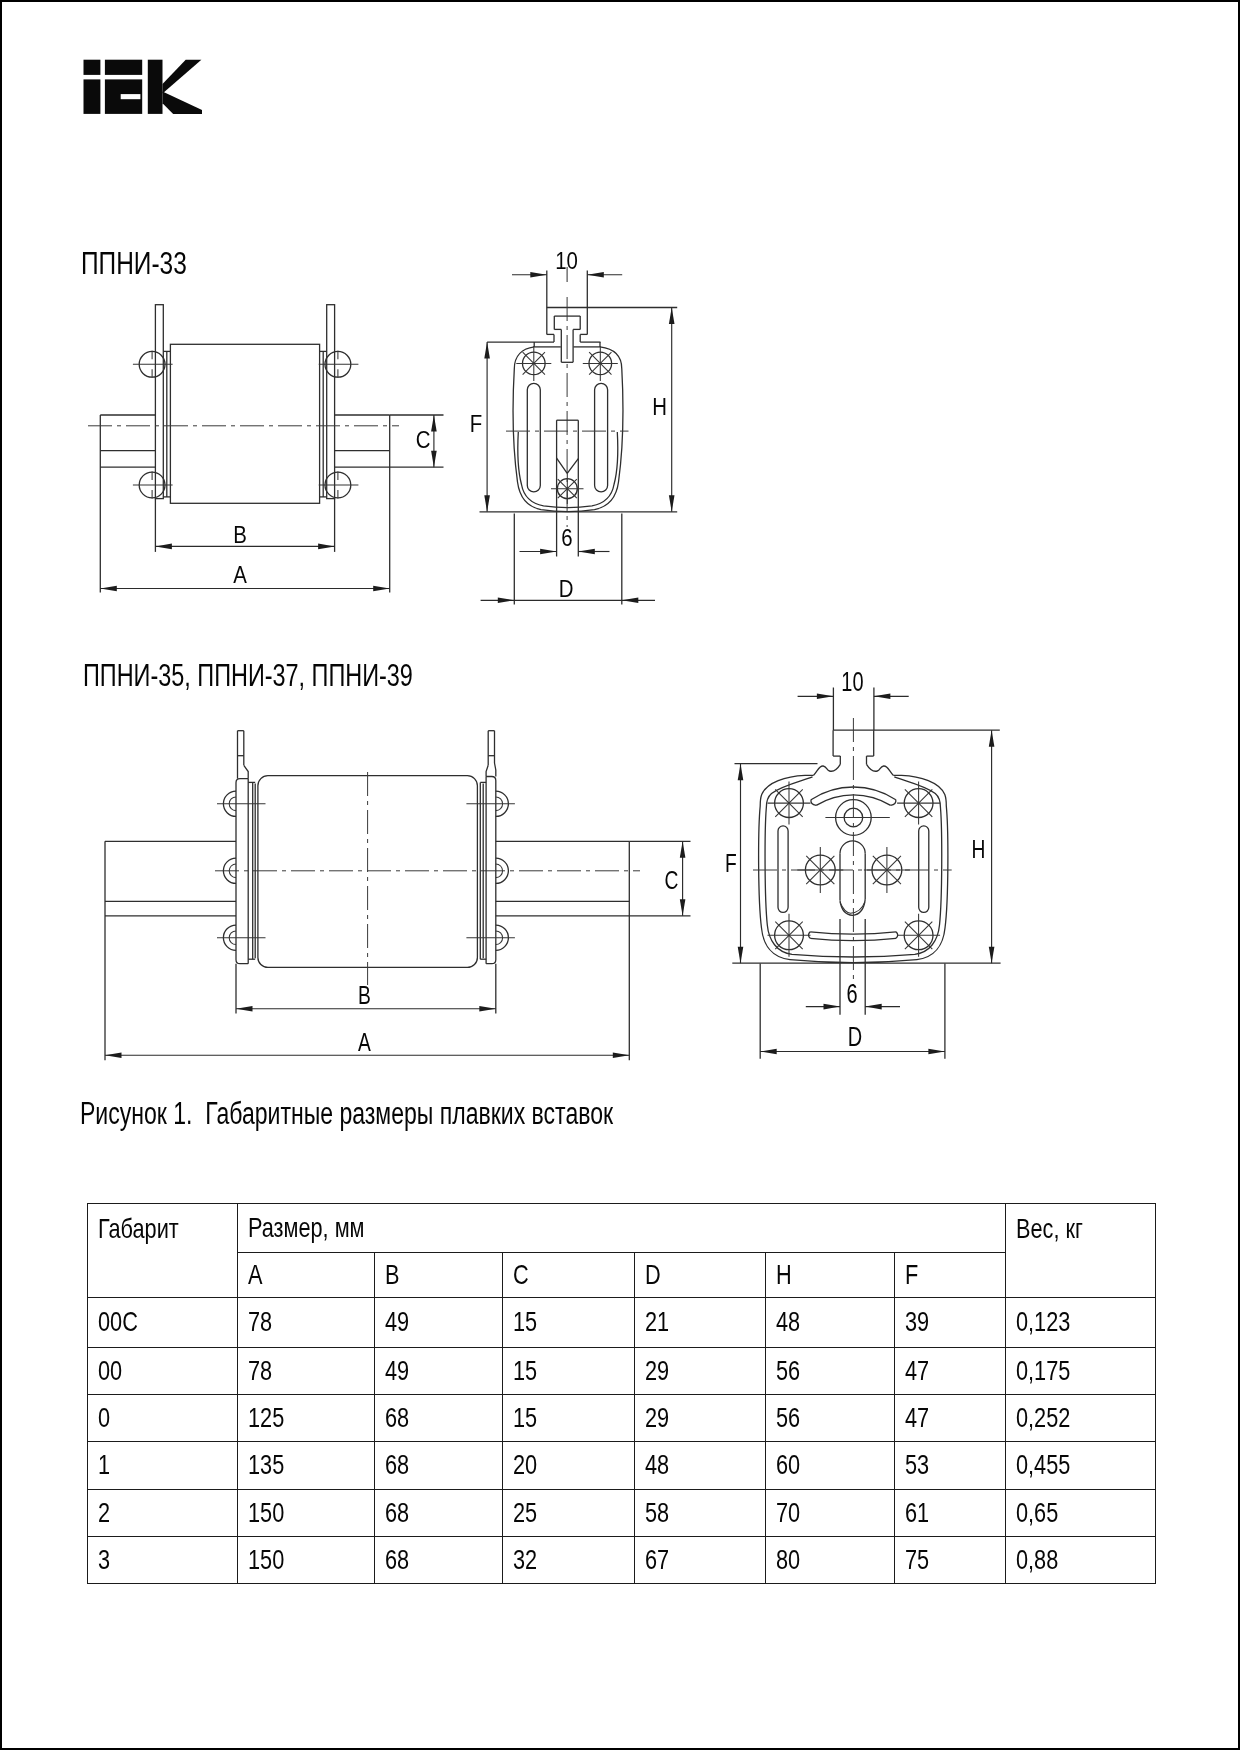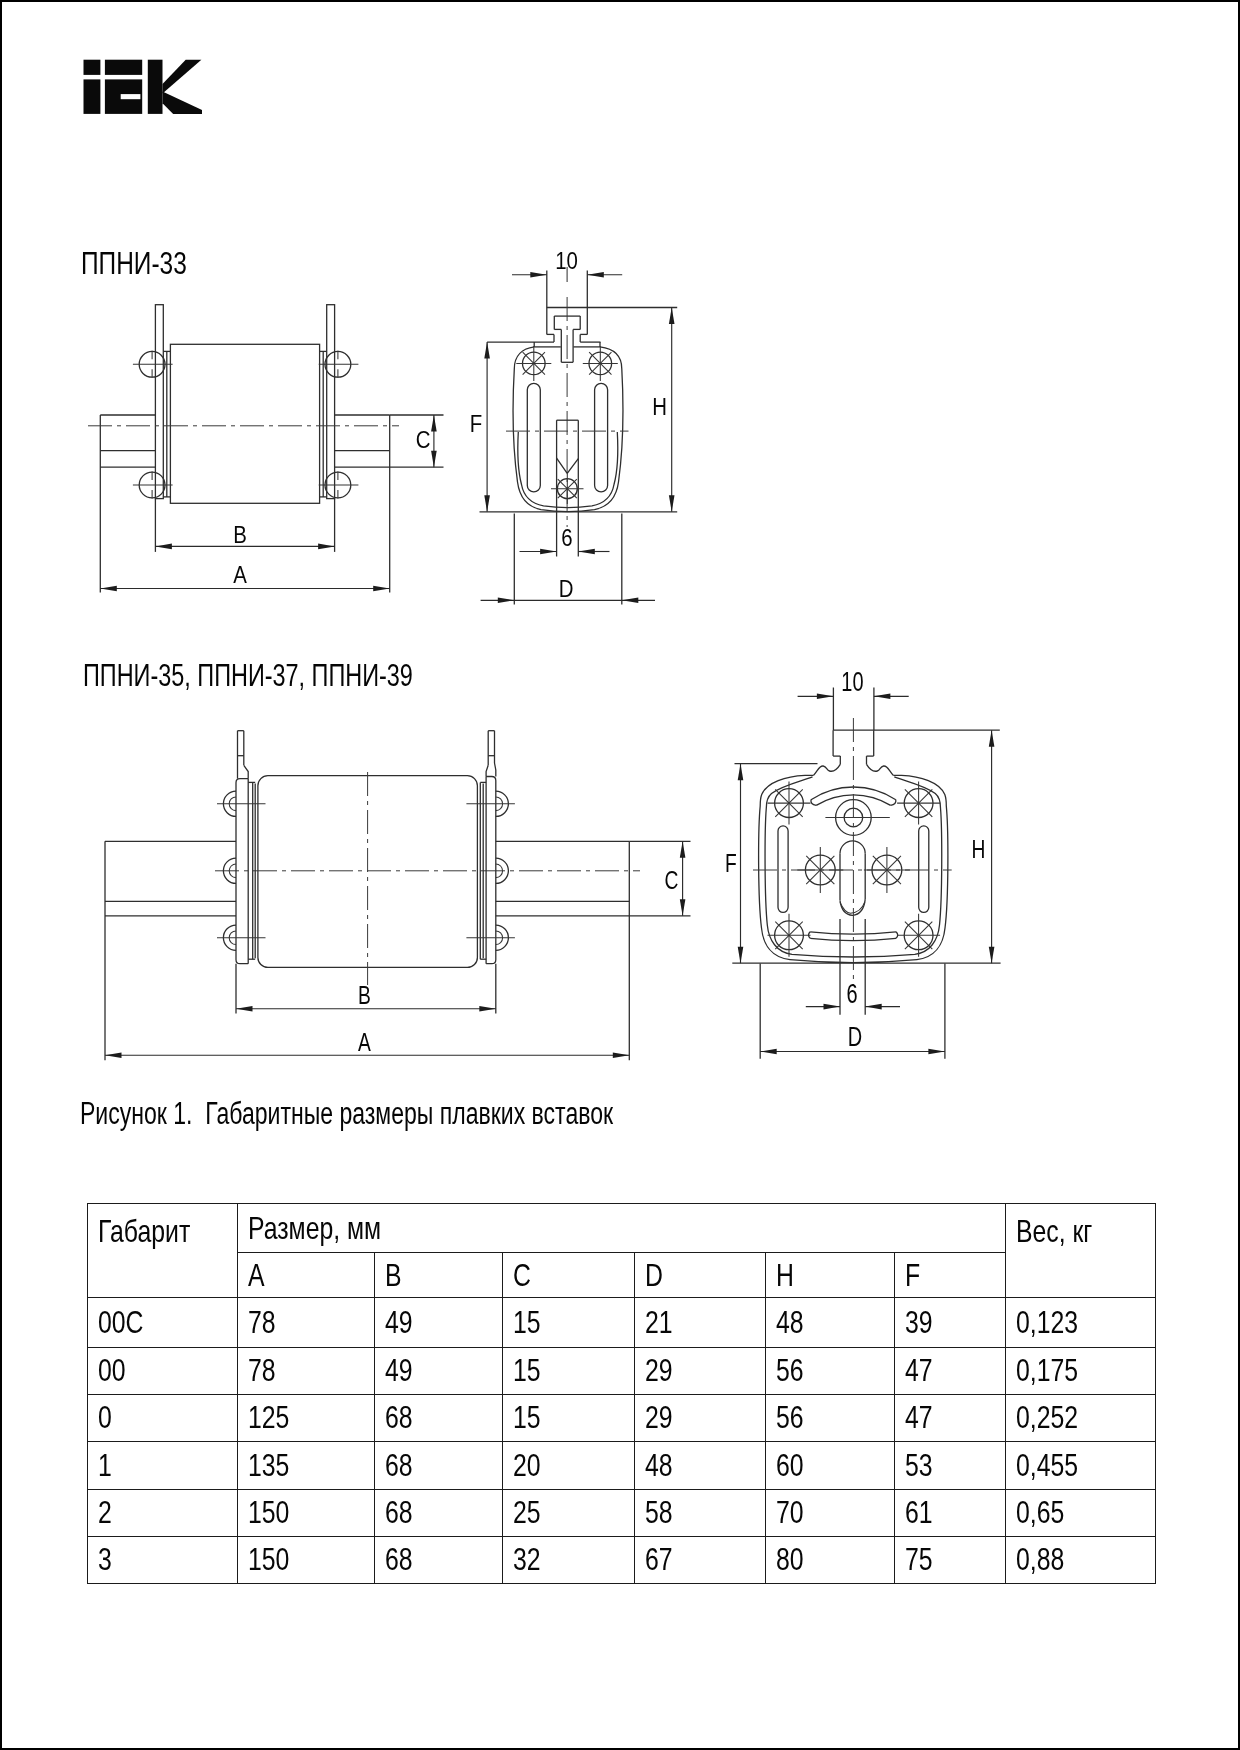--- a/index.html
+++ b/index.html
@@ -8,21 +8,21 @@
 .ttl{font-size:32px;line-height:32px;white-space:pre;transform-origin:0 0;color:#050505}
 .cap{font-size:31px;line-height:31px;white-space:pre;transform:scaleX(0.743);transform-origin:0 0;color:#050505}
 svg{position:absolute;left:0;top:0}
 .ln{stroke:#2e2e2e;stroke-width:1.3;fill:none}
 .th{stroke:#353535;stroke-width:1.05;fill:none}
 .dim{stroke:#2b2b2b;stroke-width:1.15;fill:none}
 .cl{stroke:#3a3a3a;stroke-width:1.0;fill:none;stroke-dasharray:24 5 4 5}
 .ar{fill:#1c1c1c;stroke:none}
 .dl{fill:#070707;font-family:"Liberation Sans",sans-serif}
 table{position:absolute;left:87px;top:1203.4px;border-collapse:collapse;table-layout:fixed;width:1068px}
-td{border:1.5px solid #1b1b1b;padding:0 0 0 10px;vertical-align:middle;font-size:32px;color:#070707}
+td{border:1.5px solid #1b1b1b;padding:0 0 0 10px;vertical-align:middle;font-size:28px;color:#070707}
 .vt{vertical-align:top;padding-top:9px}
 .c{display:inline-block;transform:scaleX(0.775);transform-origin:0 50%;white-space:pre}
 </style></head><body>
 <div id="page">
 <div id="frame"></div>
 
 <svg width="1240" height="1750" viewBox="0 0 1240 1750">
 <g fill="#0a0a0a" stroke="none">
 <rect x="83.5" y="59.7" width="16.9" height="15.2"></rect>
 <rect x="83.5" y="79.4" width="16.9" height="34.5"></rect>

